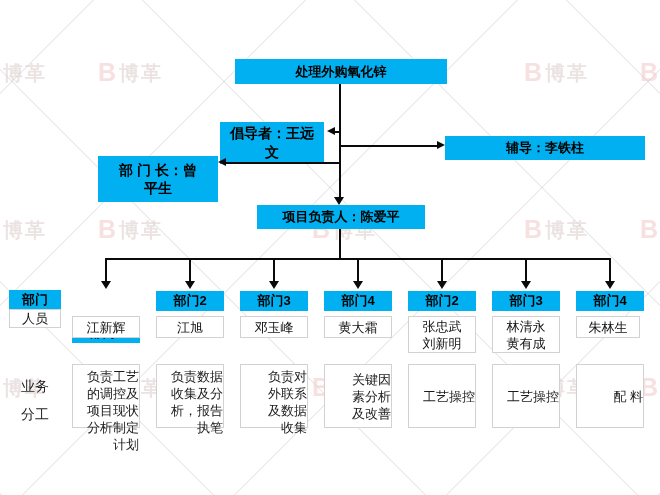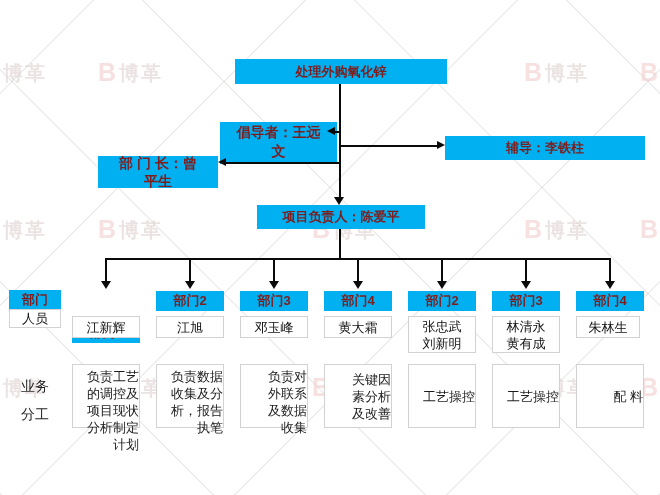--- a/index.html
+++ b/index.html
@@ -10,21 +10,21 @@
   
   .bg-lattice { position:absolute; inset:0; z-index:0;
     background:
       repeating-linear-gradient(45deg,  rgba(175,175,175,.22) 0 1.5px, transparent 1.5px 150px),
       repeating-linear-gradient(-45deg, rgba(175,175,175,.22) 0 1.5px, transparent 1.5px 150px);
   }
   .wm { position:absolute; display:flex; align-items:center; gap:3px; z-index:0; opacity:.5; white-space:nowrap; }
   .wm-icon { font-weight:bold; font-size:25px; line-height:1; color:#f0c3c3; }
   .wm-text { font-weight:bold; font-size:20px; line-height:1; color:#d9c6c6; letter-spacing:2px; }
 
-  .bluebox { position:absolute; background:var(--blue,#00B0F0); color:#7f1d1d;
+  .bluebox { position:absolute; background:var(--blue,#00B0F0); color:#000000;
     display:flex; flex-direction:column; align-items:center; justify-content:center;
     text-align:center; font-weight:bold; z-index:2; }
   .whitebox { position:absolute; background:#fff; border:1px solid #d2d2d2;
     display:flex; flex-direction:column; align-items:center; justify-content:center;
     text-align:center; z-index:2; }
   .duty-top { justify-content:flex-start; padding-top:3px; }
   .overflow-ok { overflow:visible;align-items:flex-end; }
 
   .hline,.vline { position:absolute; background:#0a0a0a; z-index:3; }
   .arrow { position:absolute; width:0; height:0; z-index:3; }
@@ -99,26 +99,26 @@
         <div class="wm-icon">B</div>
         <div class="wm-text">博革</div>
       </div>
       <div class="wm" style="left:640px;top:375px;">
         <div class="wm-icon">B</div>
       </div>
     </div>
 
   <div class="bluebox t13" style="left:235px;top:59px;width:212px;height:25px;">处理外购氧化锌</div>
 
-  <div class="bluebox t14" style="left:220px;top:122px;width:117px;height:42px;line-height:19px;font-family:Liberation Mono, monospace;">
+  <div class="bluebox t14" style="left:220px;top:122px;width:104px;height:42px;line-height:19px;">
     <div>倡导者：王远</div>
     <div>文</div>
   </div>
 
-  <div class="bluebox t14" style="left:98px;top:156px;width:120px;height:32px;line-height:18px;">
+  <div class="bluebox t14" style="left:98px;top:156px;width:120px;height:46px;line-height:18px;">
     <div>部 门 长：曾</div>
     <div>平生</div>
   </div>
 
   <div class="bluebox t13" style="left:445px;top:136px;width:200px;height:24px;">辅导：李铁柱</div>
 
   <div class="bluebox t13" style="left:257px;top:205px;width:168px;height:24px;">项目负责人：陈爱平</div>
 
   <div class="vline" style="left:339px;top:84px;width:2px;height:113px;"></div>
   <div class="arrow down" style="left:334px;top:197px;"></div>

